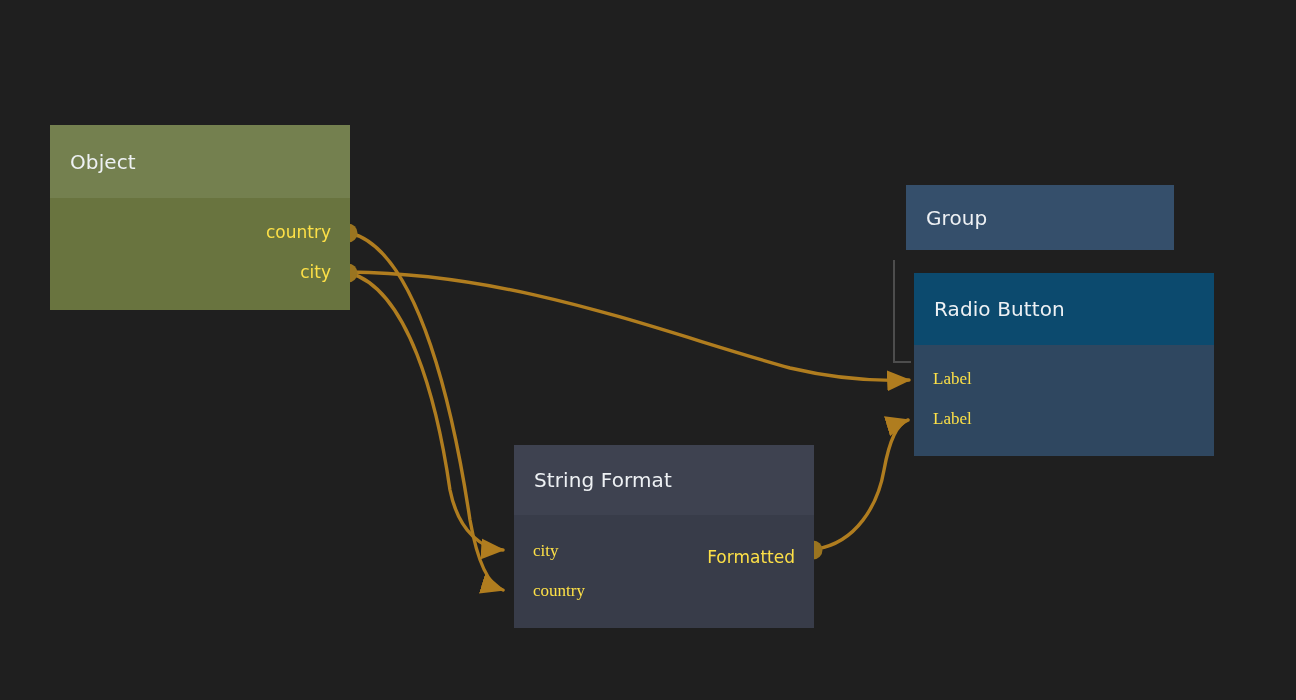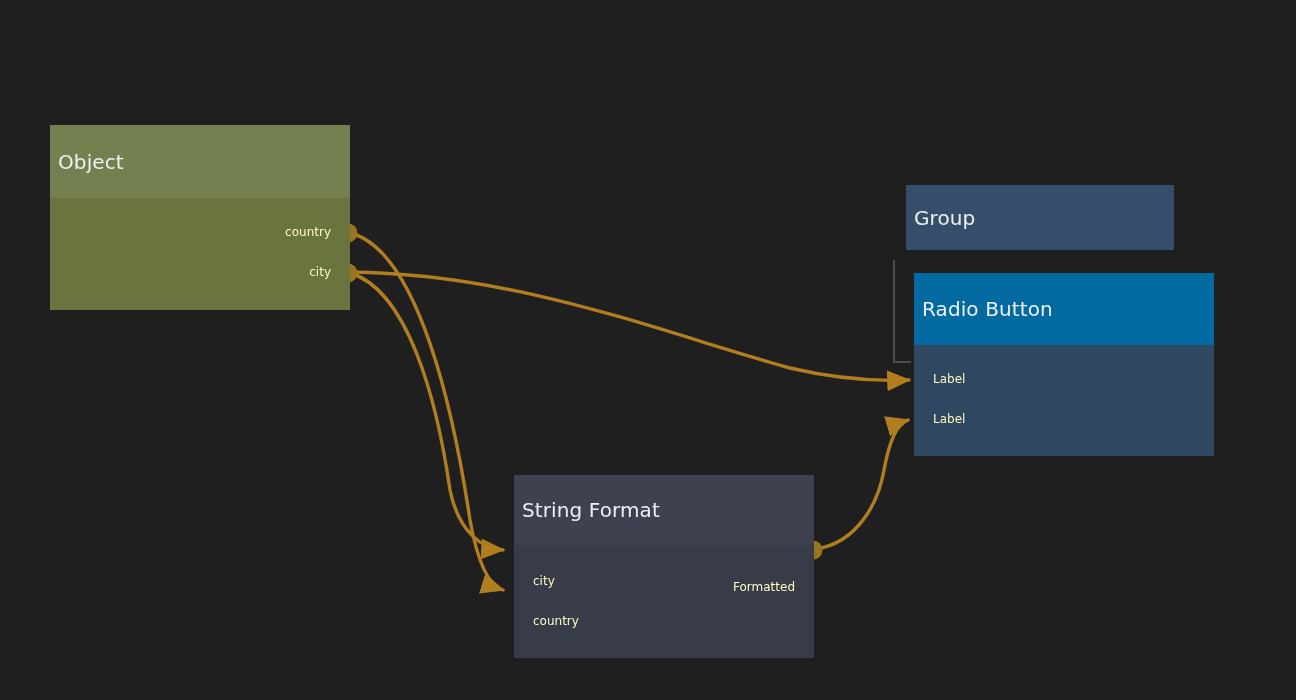--- a/index.html
+++ b/index.html
@@ -27,65 +27,66 @@
   }
   .node {
     position: absolute;
     box-sizing: border-box;
     overflow: hidden;
   }
   .node-header {
     box-sizing: border-box;
     display: flex;
     align-items: center;
-    padding-left: 8px;
+    padding-left: 20px;
     color: #eef1f4;
     font-size: 20px;
     font-weight: 400;
     letter-spacing: 0.1px;
   }
   .node-body {
     position: relative;
     box-sizing: border-box;
     width: 100%;
   }
   .port-row {
     position: absolute;
     box-sizing: border-box;
     height: 26px;
     line-height: 26px;
-    color: #fef9c3;
-    font-size: 12px;
+    color: #fde047;
+    font-size: 17px;
     white-space: nowrap;
   }
   .port-row.out {
     right: 19px;
     text-align: right;
   }
   .port-row.in {
     left: 19px;
     text-align: center;
+    font-family: Liberation Serif, serif;
   }
 
   
   .node-object { left: 50px; top: 125px; width: 300px; height: 185px; }
   .node-object .node-header { height: 73px; background: #74804f; }
   .node-object .node-body   { height: 112px; background: #69743f; }
 
   
   .node-group { left: 874px; top: 185px; width: 300px; height: 65px; }
   .node-group .node-header { height: 65px; background: #354f6b; margin-left: 32px; }
 
   
   .node-radio { left: 914px; top: 273px; width: 300px; height: 183px; }
-  .node-radio .node-header { height: 72px; background: #0369a1; }
+  .node-radio .node-header { height: 72px; background: #0c4a6e; }
   .node-radio .node-body   { height: 111px; background: #2f4760; }
 
   
-  .node-strfmt { left: 514px; top: 445px; width: 300px; height: 183px; margin-top: 30px; }
+  .node-strfmt { left: 514px; top: 445px; width: 300px; height: 183px; }
   .node-strfmt .node-header { height: 70px; background: #3e4250; }
   .node-strfmt .node-body   { height: 113px; background: #383c49; }
 
   
   .group-link {
     position: absolute;
     border-left: 2px solid #4d4d4d;
     border-bottom: 2px solid #4d4d4d;
     left: 893px;
     top: 260px;

